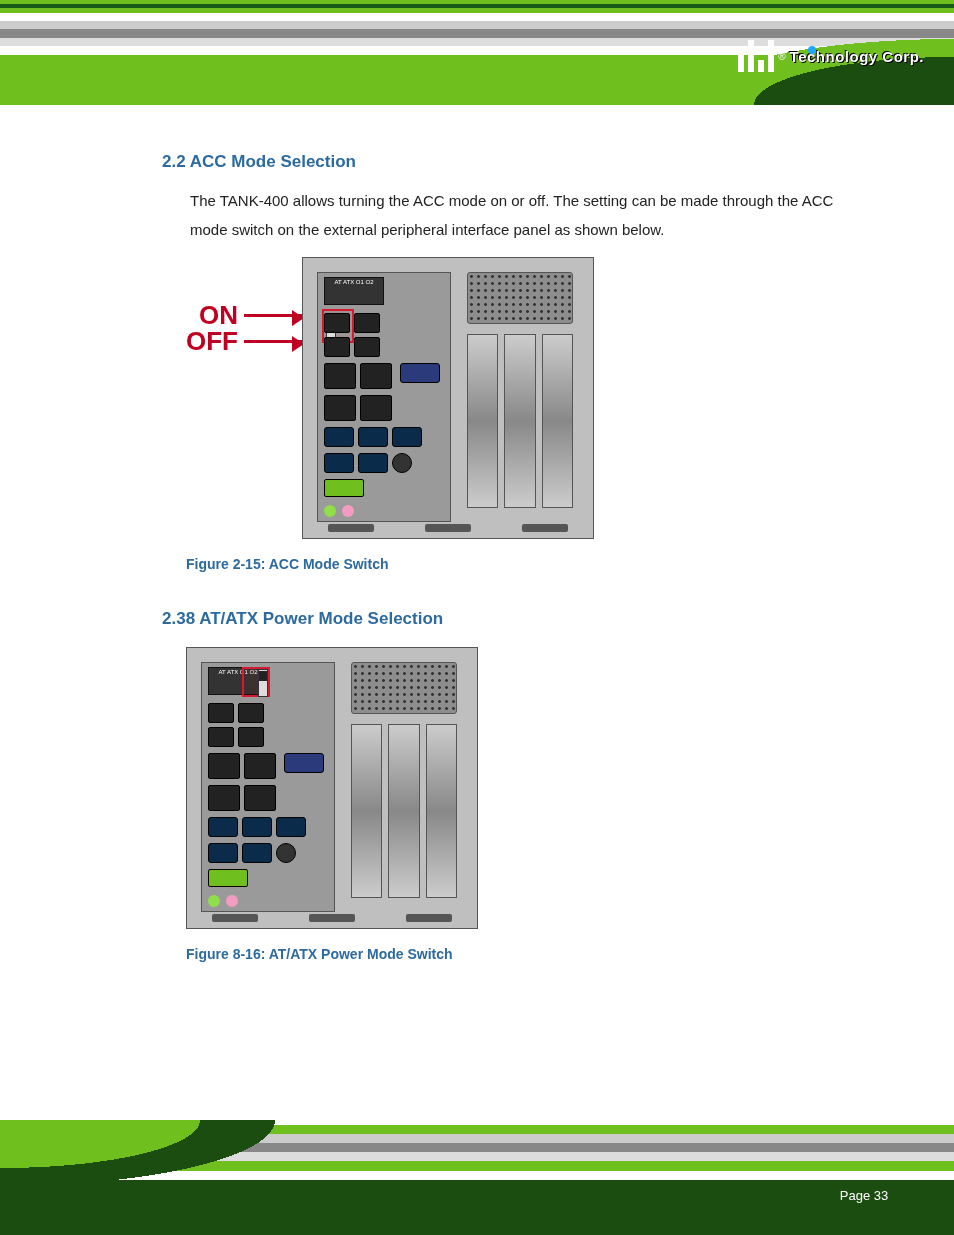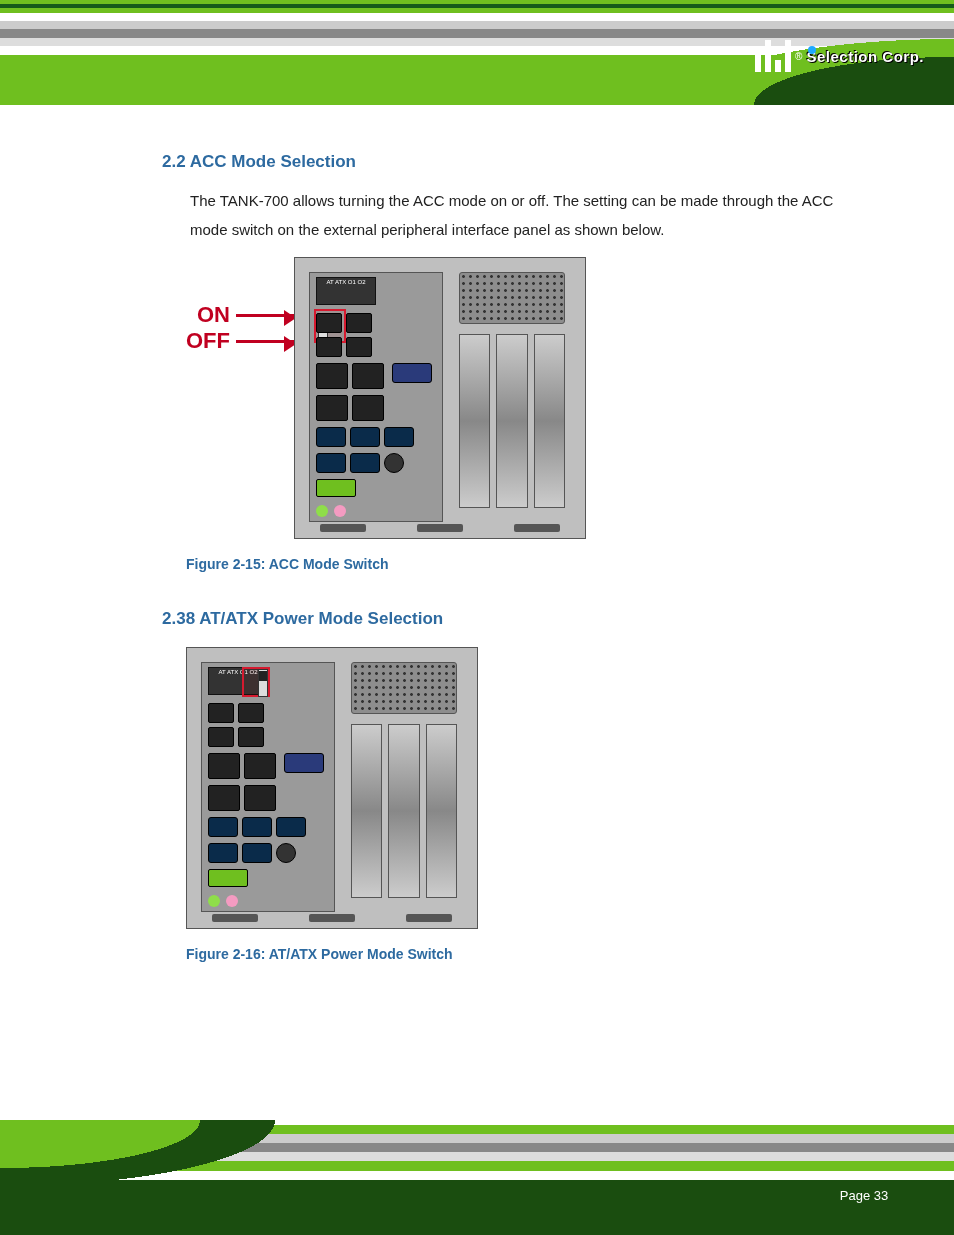--- a/index.html
+++ b/index.html
@@ -110,21 +110,21 @@
     display: flex;
     align-items: flex-start;
     margin: 12px 0 6px -4px;
   }
   .callouts {
     display: flex;
     flex-direction: column;
     align-items: flex-end;
     padding-top: 46px;
     font-weight: bold;
-    font-size: 22px;
+    font-size: 26px;
     color: #c00020;
   }
   .callout { display:flex; align-items:center; height:26px;}
   .arrow {
     width: 58px; height: 0;
     border-top: 3px solid #c00020;
     position: relative;
     margin-left: 6px;
   }
   .arrow::after{
@@ -227,28 +227,28 @@
   <div class="header-swoosh"></div>
   <div class="header-logo">
     <div class="logo-bars">
       <div class="logo-bar lb1"></div>
         <div class="logo-bar lb2"></div>
         <div class="logo-bar lb3"></div>
         <div class="logo-bar lb4"></div>
     </div>
     <div class="logo-dot"></div>
     <span class="logo-r">®</span>
-    <span class="logo-text">Selection Corp.</span>
+    <span class="logo-text">Technology Corp.</span>
   </div>
 </div>
 
 <div class="content">
 
   <div class="section-title">2.2 ACC Mode Selection</div>
-  <div class="para">The TANK-700 allows turning the ACC mode on or off. The setting can be made through the ACC mode switch on the external peripheral interface panel as shown below.</div>
+  <div class="para">The TANK-400 allows turning the ACC mode on or off. The setting can be made through the ACC mode switch on the external peripheral interface panel as shown below.</div>
 
   <div class="figure fig1">
     <div class="callouts">
       <div class="callout">
         <span>ON</span>
         <div class="arrow"></div>
       </div>
       <div class="callout">
         <span>OFF</span>
         <div class="arrow"></div>
@@ -370,20 +370,20 @@
           <div class="audio ap"></div>
         </div>
       </div>
       <div class="feet">
           <div class="foot"></div>
           <div class="foot"></div>
           <div class="foot"></div>
         </div>
     </div>
   </div>
-  <div class="fig-caption">Figure 2-16: AT/ATX Power Mode Switch</div>
+  <div class="fig-caption">Figure 8-16: AT/ATX Power Mode Switch</div>
 
 </div>
 
 <div class="footer">
   <div class="footer-swoosh"></div>
   <div class="page-num">Page 33</div>
 </div>
 
 </body></html>

